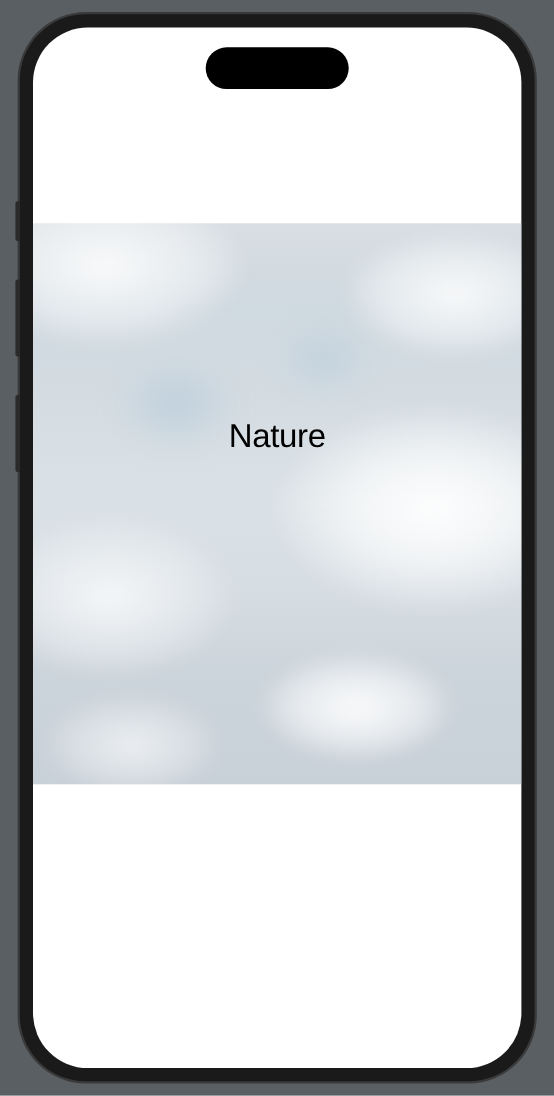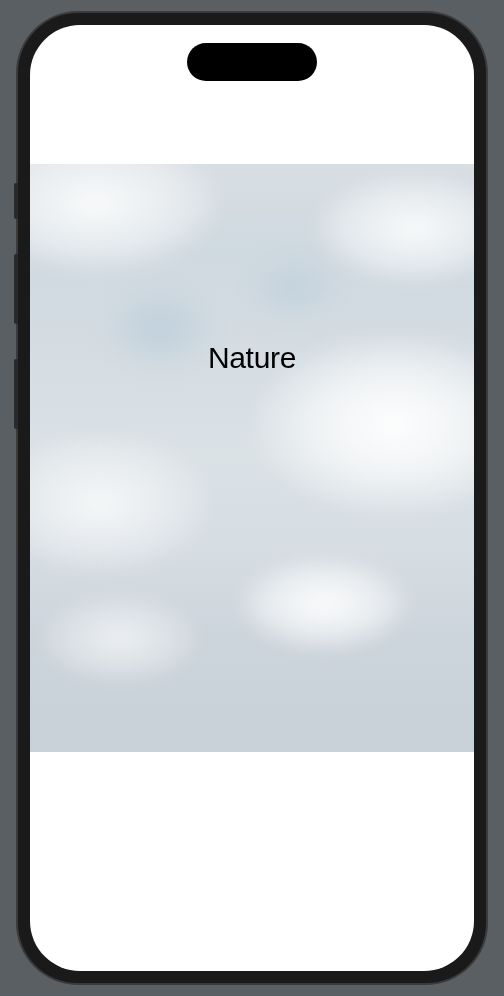--- a/index.html
+++ b/index.html
@@ -76,21 +76,21 @@
       width: 100%;
       height: 100%;
       display: flex;
       flex-direction: column;
       justify-content: center;
       align-items: center;
     }
     
     .cloud-image {
       width: 100%;
-      height: 588px;
+      height: 510px;
       position: relative;
       margin-top: -80px;
       overflow: hidden;
       background: linear-gradient(180deg, 
         #d8dee3 0%, 
         #cfd9e0 15%,
         #d4dce2 30%,
         #dbe2e6 50%,
         #d6dde3 65%,
         #cdd5dc 80%,

